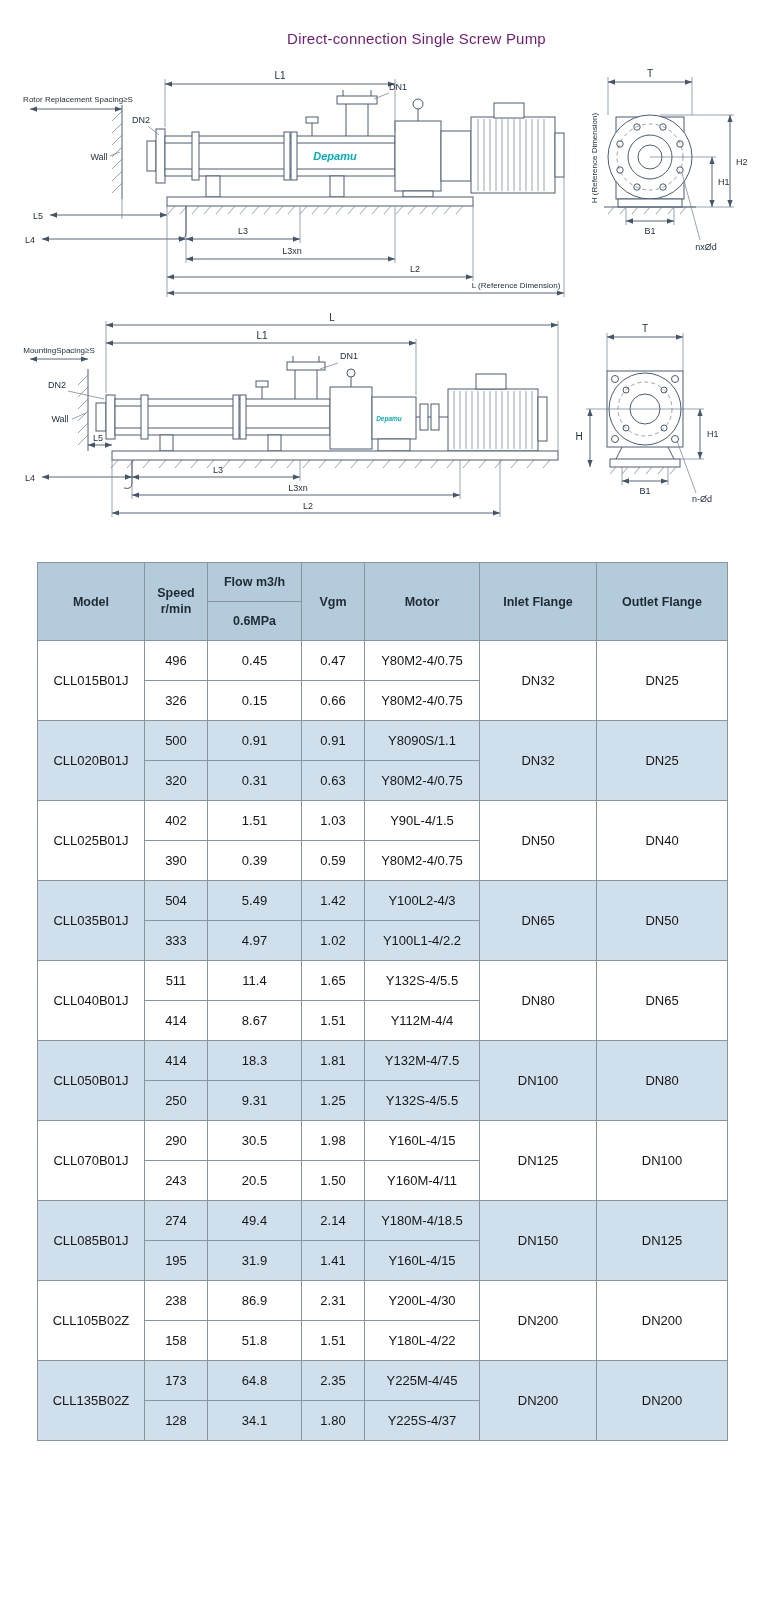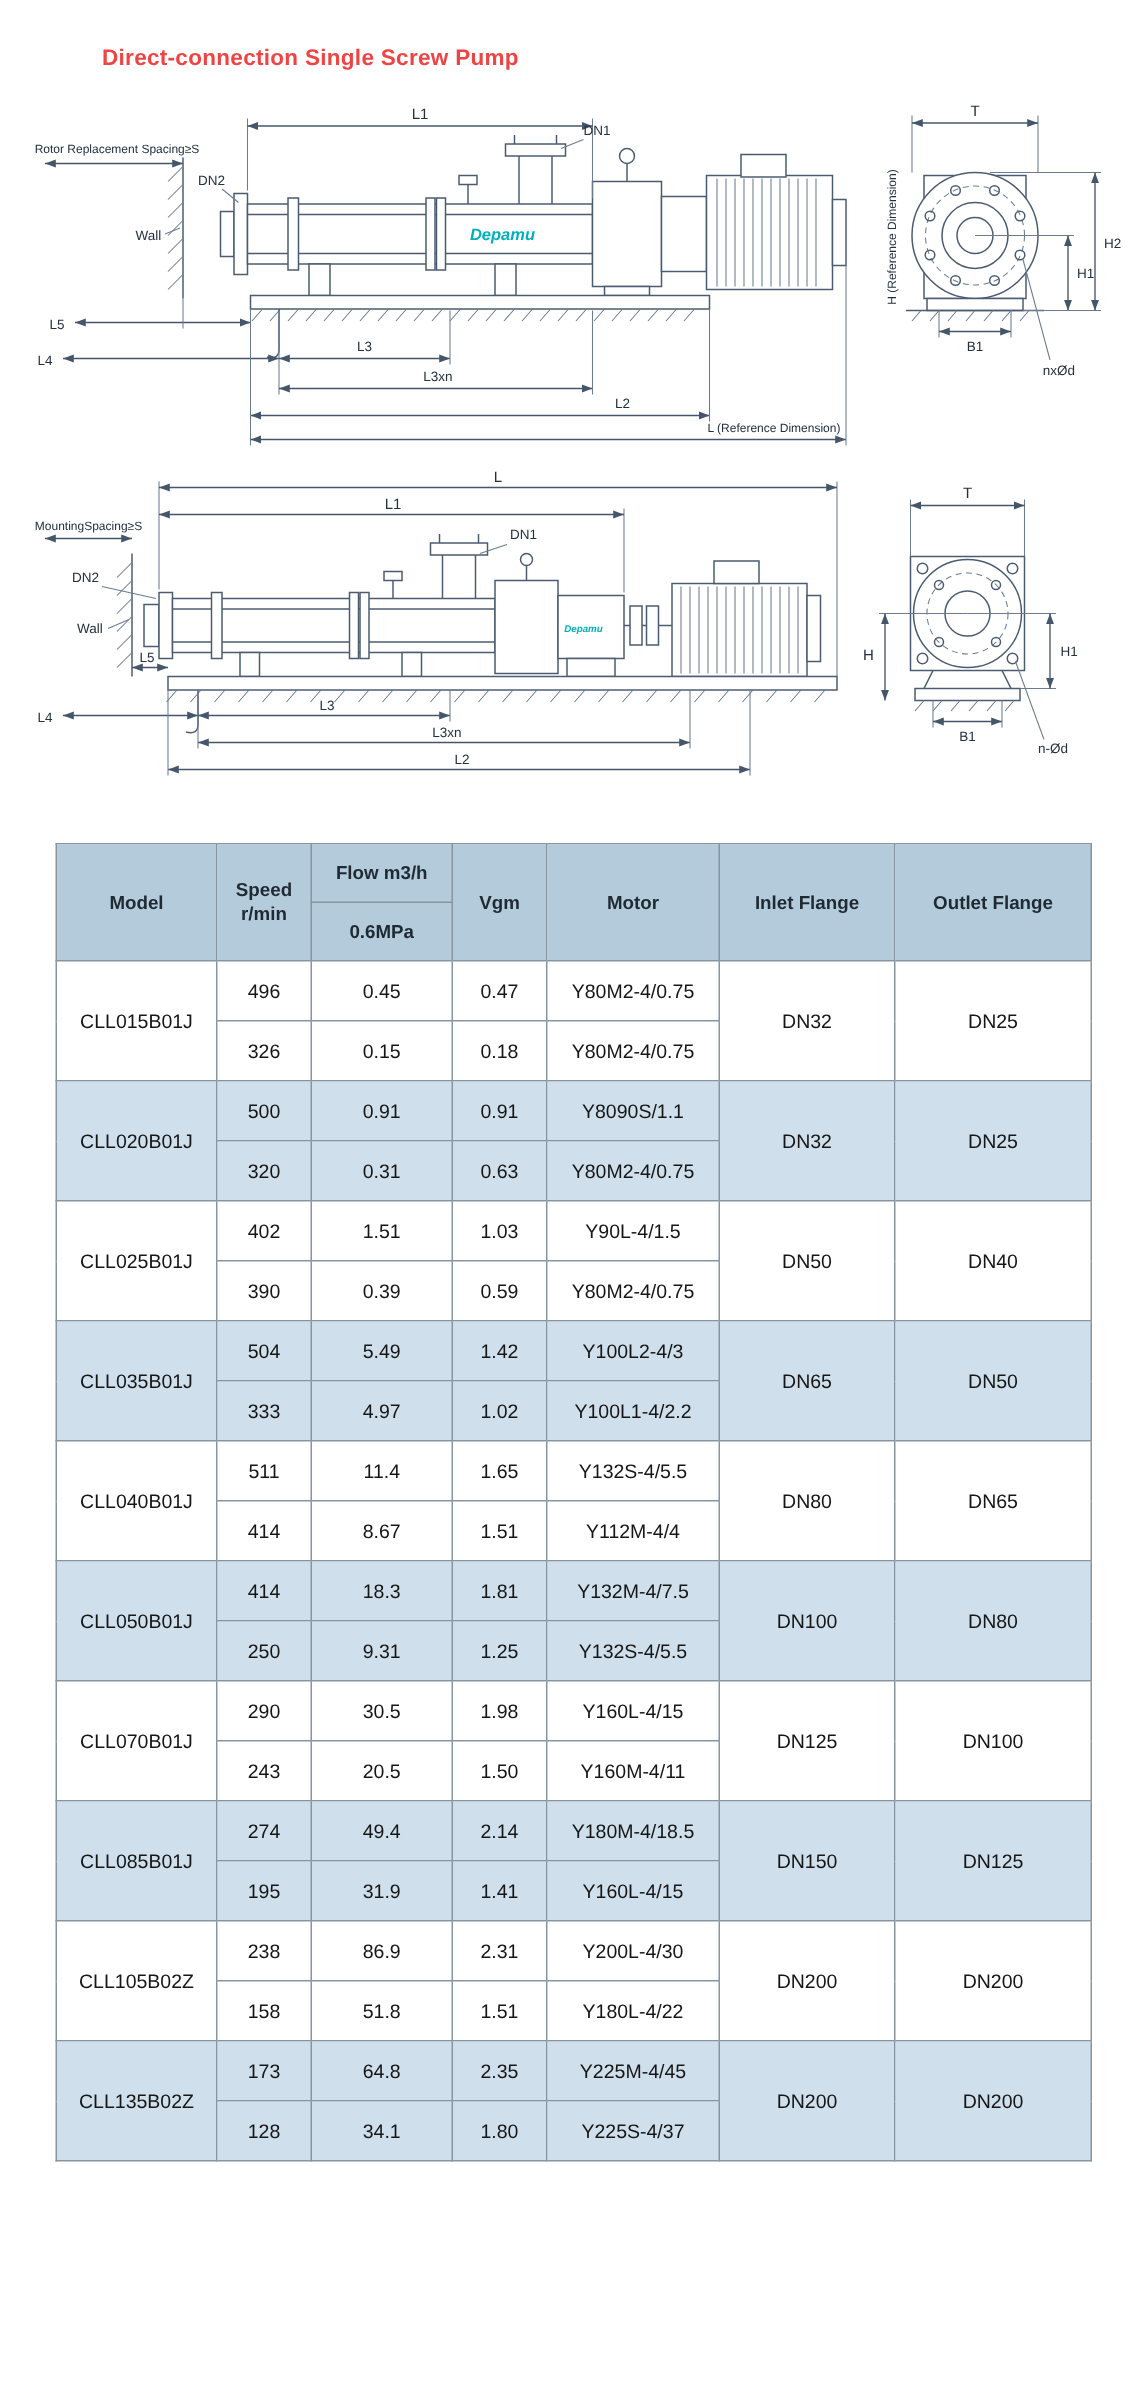--- a/index.html
+++ b/index.html
@@ -4,25 +4,26 @@
 <style>
   * { margin:0; padding:0; box-sizing:border-box; }
   html,body { background:#ffffff; }
   body {
     width:765px;
     font-family:"Liberation Sans", sans-serif;
     color:#1c1c1c;
   }
   .page { width:765px; padding:30px 0 34px; }
   .section-title {
-    color:#ef4444;
+    color:#701a75;
     font-size:15px;
-    font-weight:bold;
+    font-weight:normal;
     margin:0 0 10px 68px;
     letter-spacing:0.2px;
+    text-align:center;
   }
   .section-title.second { margin-top:58px; }
   .dwg { display:block; width:765px; }
   .dwg .ln { stroke:#4b5c72; fill:none; stroke-width:1; }
   .dwg .thin { stroke:#6b7c90; stroke-width:0.7; fill:none; }
   .dwg .dash { stroke-dasharray:4 3; }
   .dwg .ext { stroke:#6b7c90; stroke-width:0.7; fill:none; }
   .dwg .dim { stroke:#45566b; stroke-width:0.9; fill:none; }
   #svg1 .dim { marker-start:url(#aS1); marker-end:url(#aE1); }
   #svg2 .dim { marker-start:url(#aS2); marker-end:url(#aE2); }
@@ -401,21 +402,21 @@
           <td>496</td>
           <td>0.45</td>
           <td>0.47</td>
           <td>Y80M2-4/0.75</td>
           <td rowspan="2">DN32</td>
           <td rowspan="2">DN25</td>
         </tr>
         <tr>
           <td>326</td>
           <td>0.15</td>
-          <td>0.18</td>
+          <td>0.66</td>
           <td>Y80M2-4/0.75</td>
         </tr>
         <tr class="alt">
           <td rowspan="2">CLL020B01J</td>
           <td>500</td>
           <td>0.91</td>
           <td>0.91</td>
           <td>Y8090S/1.1</td>
           <td rowspan="2">DN32</td>
           <td rowspan="2">DN25</td>

